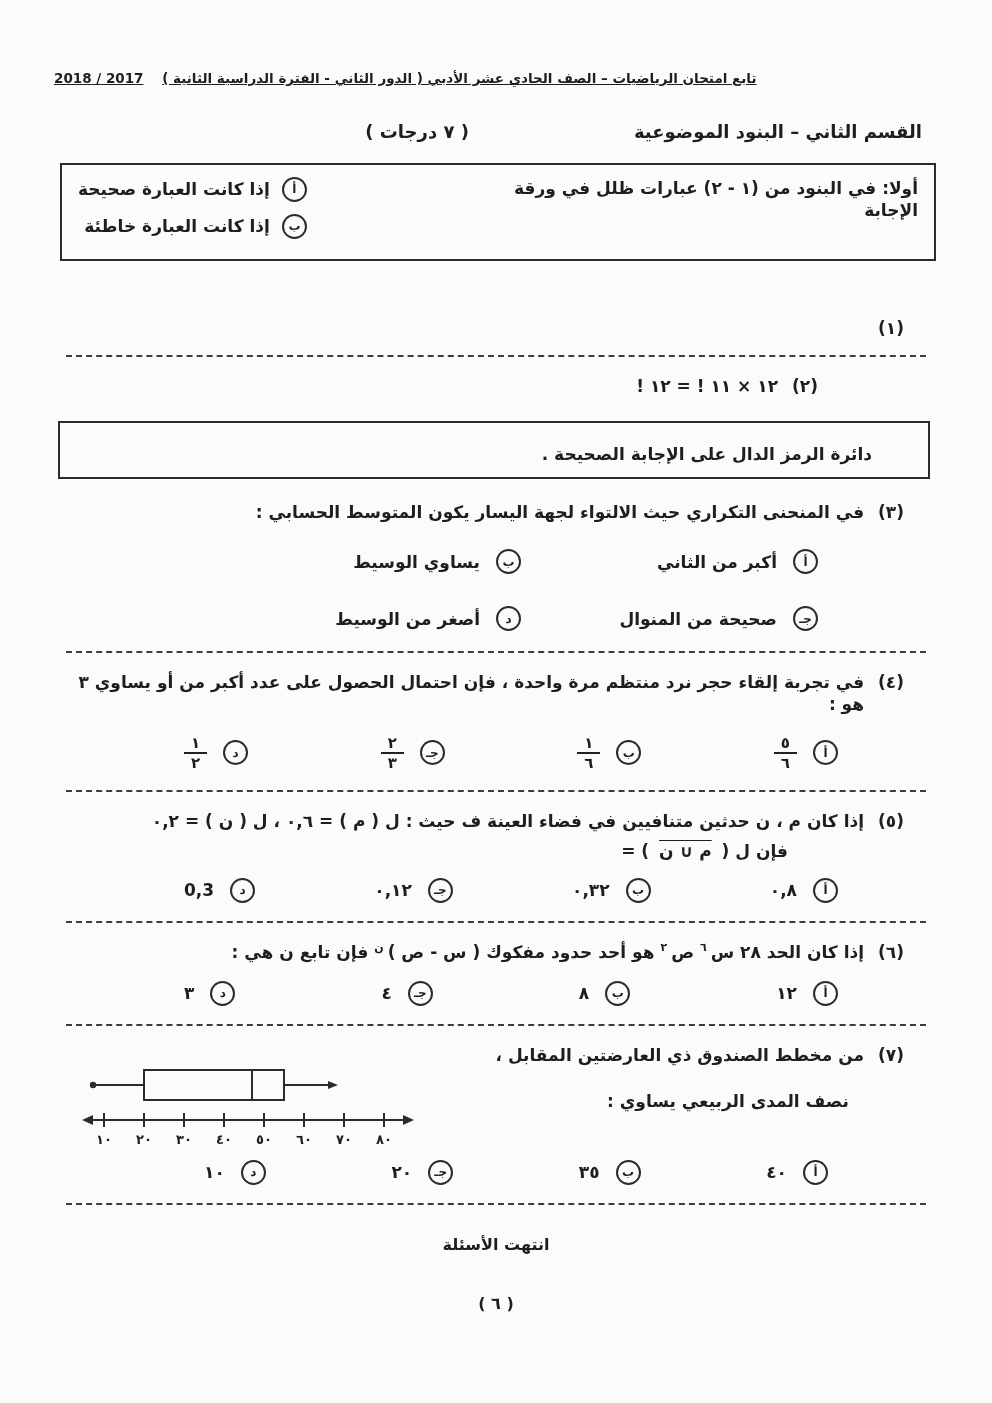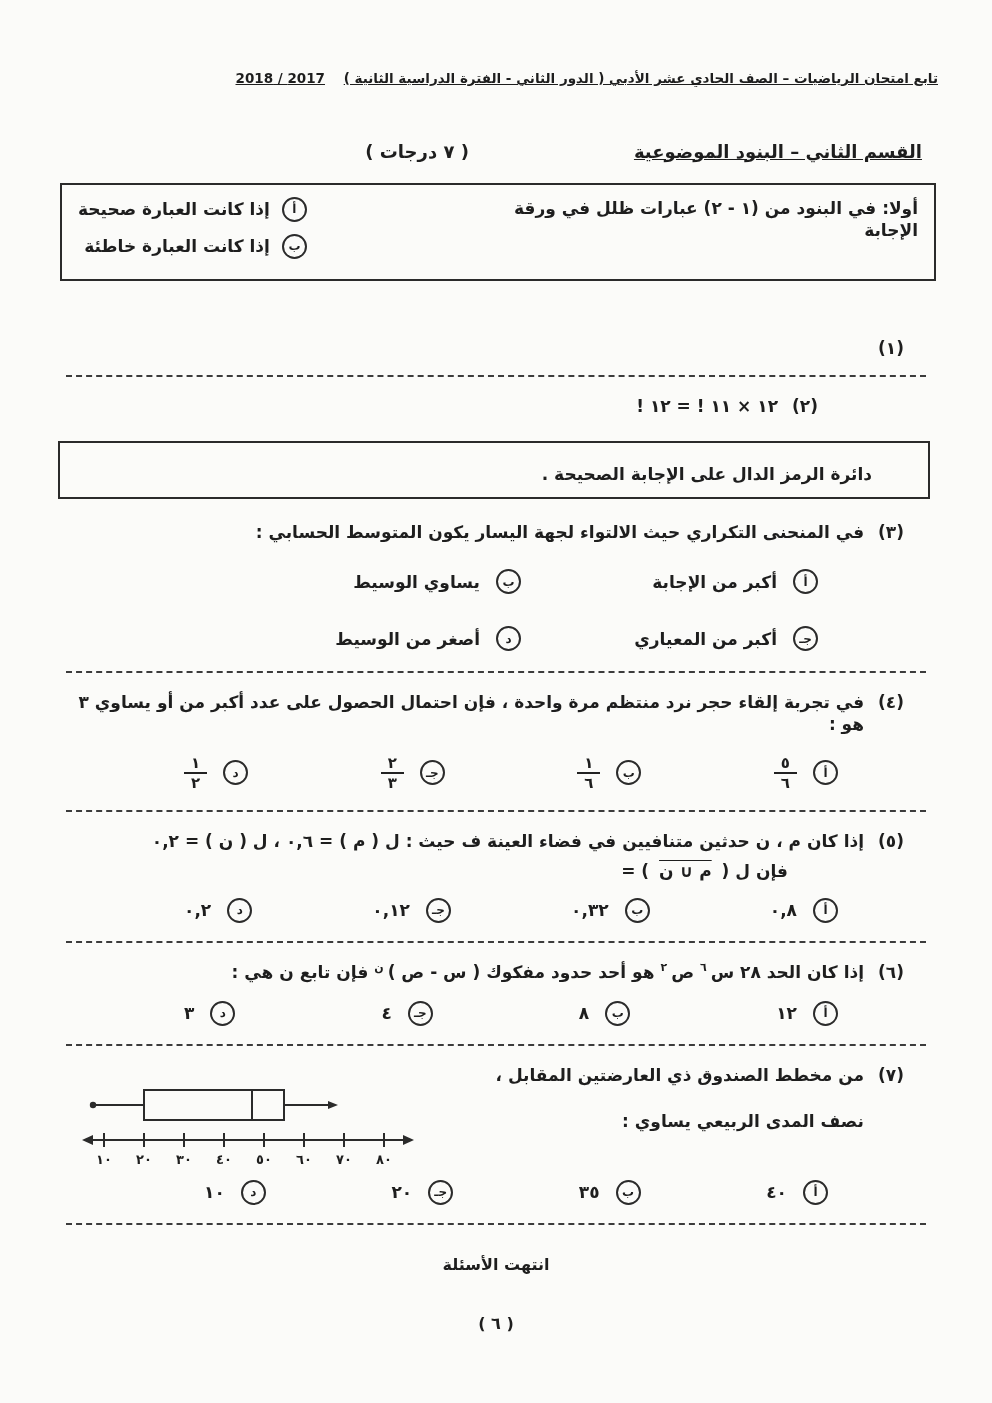--- a/index.html
+++ b/index.html
@@ -4,26 +4,26 @@
 <style>
   html,body{margin:0;padding:0;}
   body{
     width:992px;height:1403px;overflow:hidden;
     background:#fbfbf9;color:#1e1e1e;
     font-family:"DejaVu Sans","Liberation Sans",sans-serif;
     direction:rtl;
   }
   .page{padding:70px 54px 0;font-weight:700;font-size:17px;line-height:1.3;}
   
-  .hdr{text-align:right;font-size:13.5px;margin-bottom:52px;}
+  .hdr{text-align:left;font-size:13.5px;margin-bottom:32px;}
   .hdr span{text-decoration:underline;}
   .hdr .year{margin-inline-start:14px;}
   
   .section-row{display:flex;align-items:baseline;margin:0 16px 20px 0;}
-  .section-title{font-size:18px;text-decoration:underline;}
+  .section-title{font-size:18px;}
   .marks{font-size:18px;margin-inline-start:165px;}
   
   .box{border:2.5px solid #2b2b2b;background:transparent;}
   .box1{margin:0 2px 56px 6px;padding:12px 16px 8px;display:flex;justify-content:space-between;align-items:flex-start;gap:20px;}
   .box1-instr{max-width:52%;}
   .tf-opt{display:flex;align-items:center;gap:12px;margin:0 0 12px;}
   .box2{margin:0 8px 22px 4px;padding:10px 16px 12px;}
   .box2 .l2{margin:10px 40px 0 0;}
   
   .circle{
@@ -48,21 +48,21 @@
   
   .indent2{margin:4px 150px 10px 0;}
   .ovl{text-decoration:overline;padding:0 4px;}
   sup{font-size:11px;}
   .q5l1{margin-bottom:8px;}
   .q6text span{margin-inline-end:4px;}
   
   .q7-body{display:flex;justify-content:space-between;align-items:flex-start;margin:0 34px 4px 26px;gap:20px;}
   .q7-texts{display:flex;flex-direction:column;gap:24px;}
   .q7-l1{display:flex;gap:14px;align-items:baseline;}
-  .q7-l2{margin-right:40px;}
+  .q7-l2{margin-right:55px;}
   svg.boxplot{width:336px;height:102px;margin-top:4px;flex:none;}
   svg.boxplot *{vector-effect:non-scaling-stroke;}
   svg .stroke{stroke:#2b2b2b;stroke-width:2;fill:none;}
   svg .fill{fill:#2b2b2b;}
   svg text{font-family:"DejaVu Sans","Liberation Sans",sans-serif;font-size:13px;font-weight:700;fill:#1e1e1e;}
   
   .end-note{text-align:center;font-size:16px;margin-top:30px;}
   .page-num{text-align:center;font-size:16px;margin-top:38px;}
 </style>
 </head>
@@ -109,29 +109,29 @@
     <div class="l2">دائرة الرمز الدال على الإجابة الصحيحة .</div>
   </div>
 
   <div class="q">
     <span class="qnum">(٣)</span>
     <span>في المنحنى التكراري حيث الالتواء لجهة اليسار يكون المتوسط الحسابي :</span>
   </div>
   <div class="optgrid">
     <div class="mcq">
       <span class="circle">أ</span>
-      <span>أكبر من الإجابة</span>
+      <span>أكبر من الثاني</span>
     </div>
     <div class="mcq">
       <span class="circle">ب</span>
       <span>يساوي الوسيط</span>
     </div>
     <div class="mcq">
       <span class="circle">جـ</span>
-      <span>أكبر من المعياري</span>
+      <span>صحيحة من المنوال</span>
     </div>
     <div class="mcq">
       <span class="circle">د</span>
       <span>أصغر من الوسيط</span>
     </div>
   </div>
 
   <div class="dashed"></div>
 
   <div class="q">
@@ -188,21 +188,21 @@
     <div class="mcq">
       <span class="circle">ب</span>
       <span>٠,٣٢</span>
     </div>
     <div class="mcq">
       <span class="circle">جـ</span>
       <span>٠,١٢</span>
     </div>
     <div class="mcq">
       <span class="circle">د</span>
-      <span>٠,٢</span>
+      <span>0,3</span>
     </div>
   </div>
 
   <div class="dashed"></div>
 
   <div class="q">
     <span class="qnum">(٦)</span>
     <span class="q6text">
       <span>إذا كان الحد  ٢٨ س</span><sup>٦</sup>
       <span>ص</span><sup>٢</sup>

